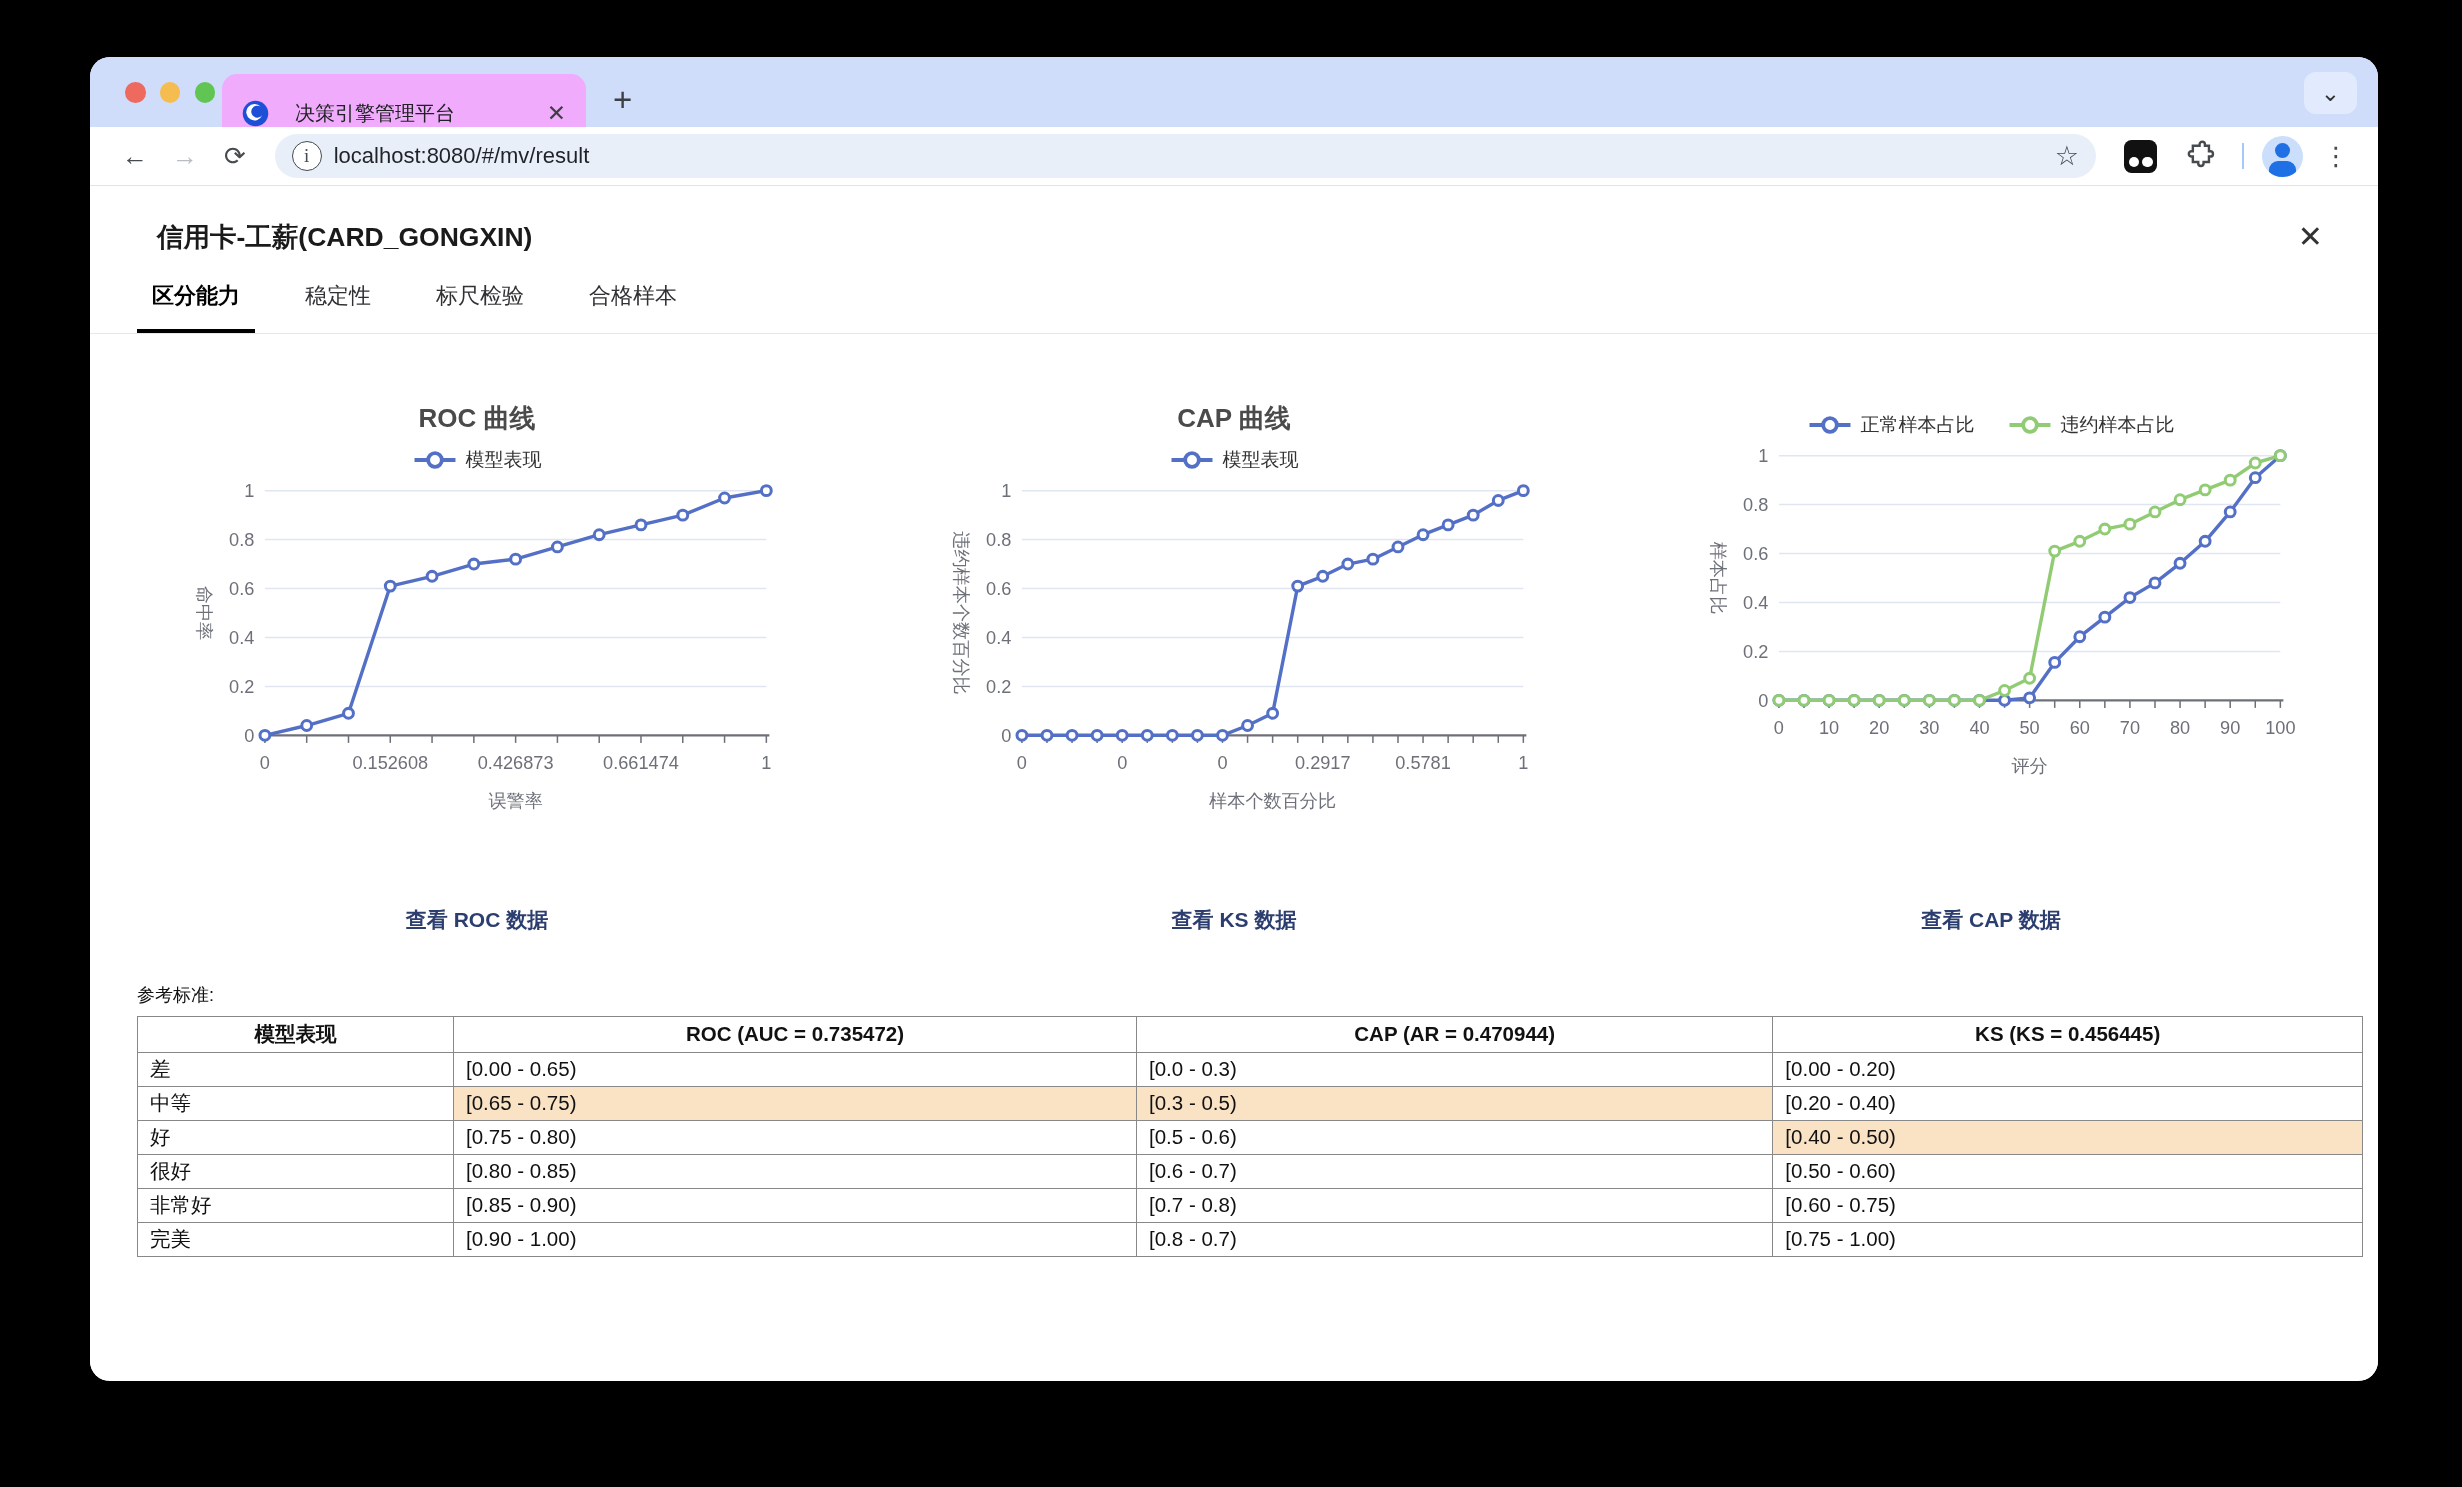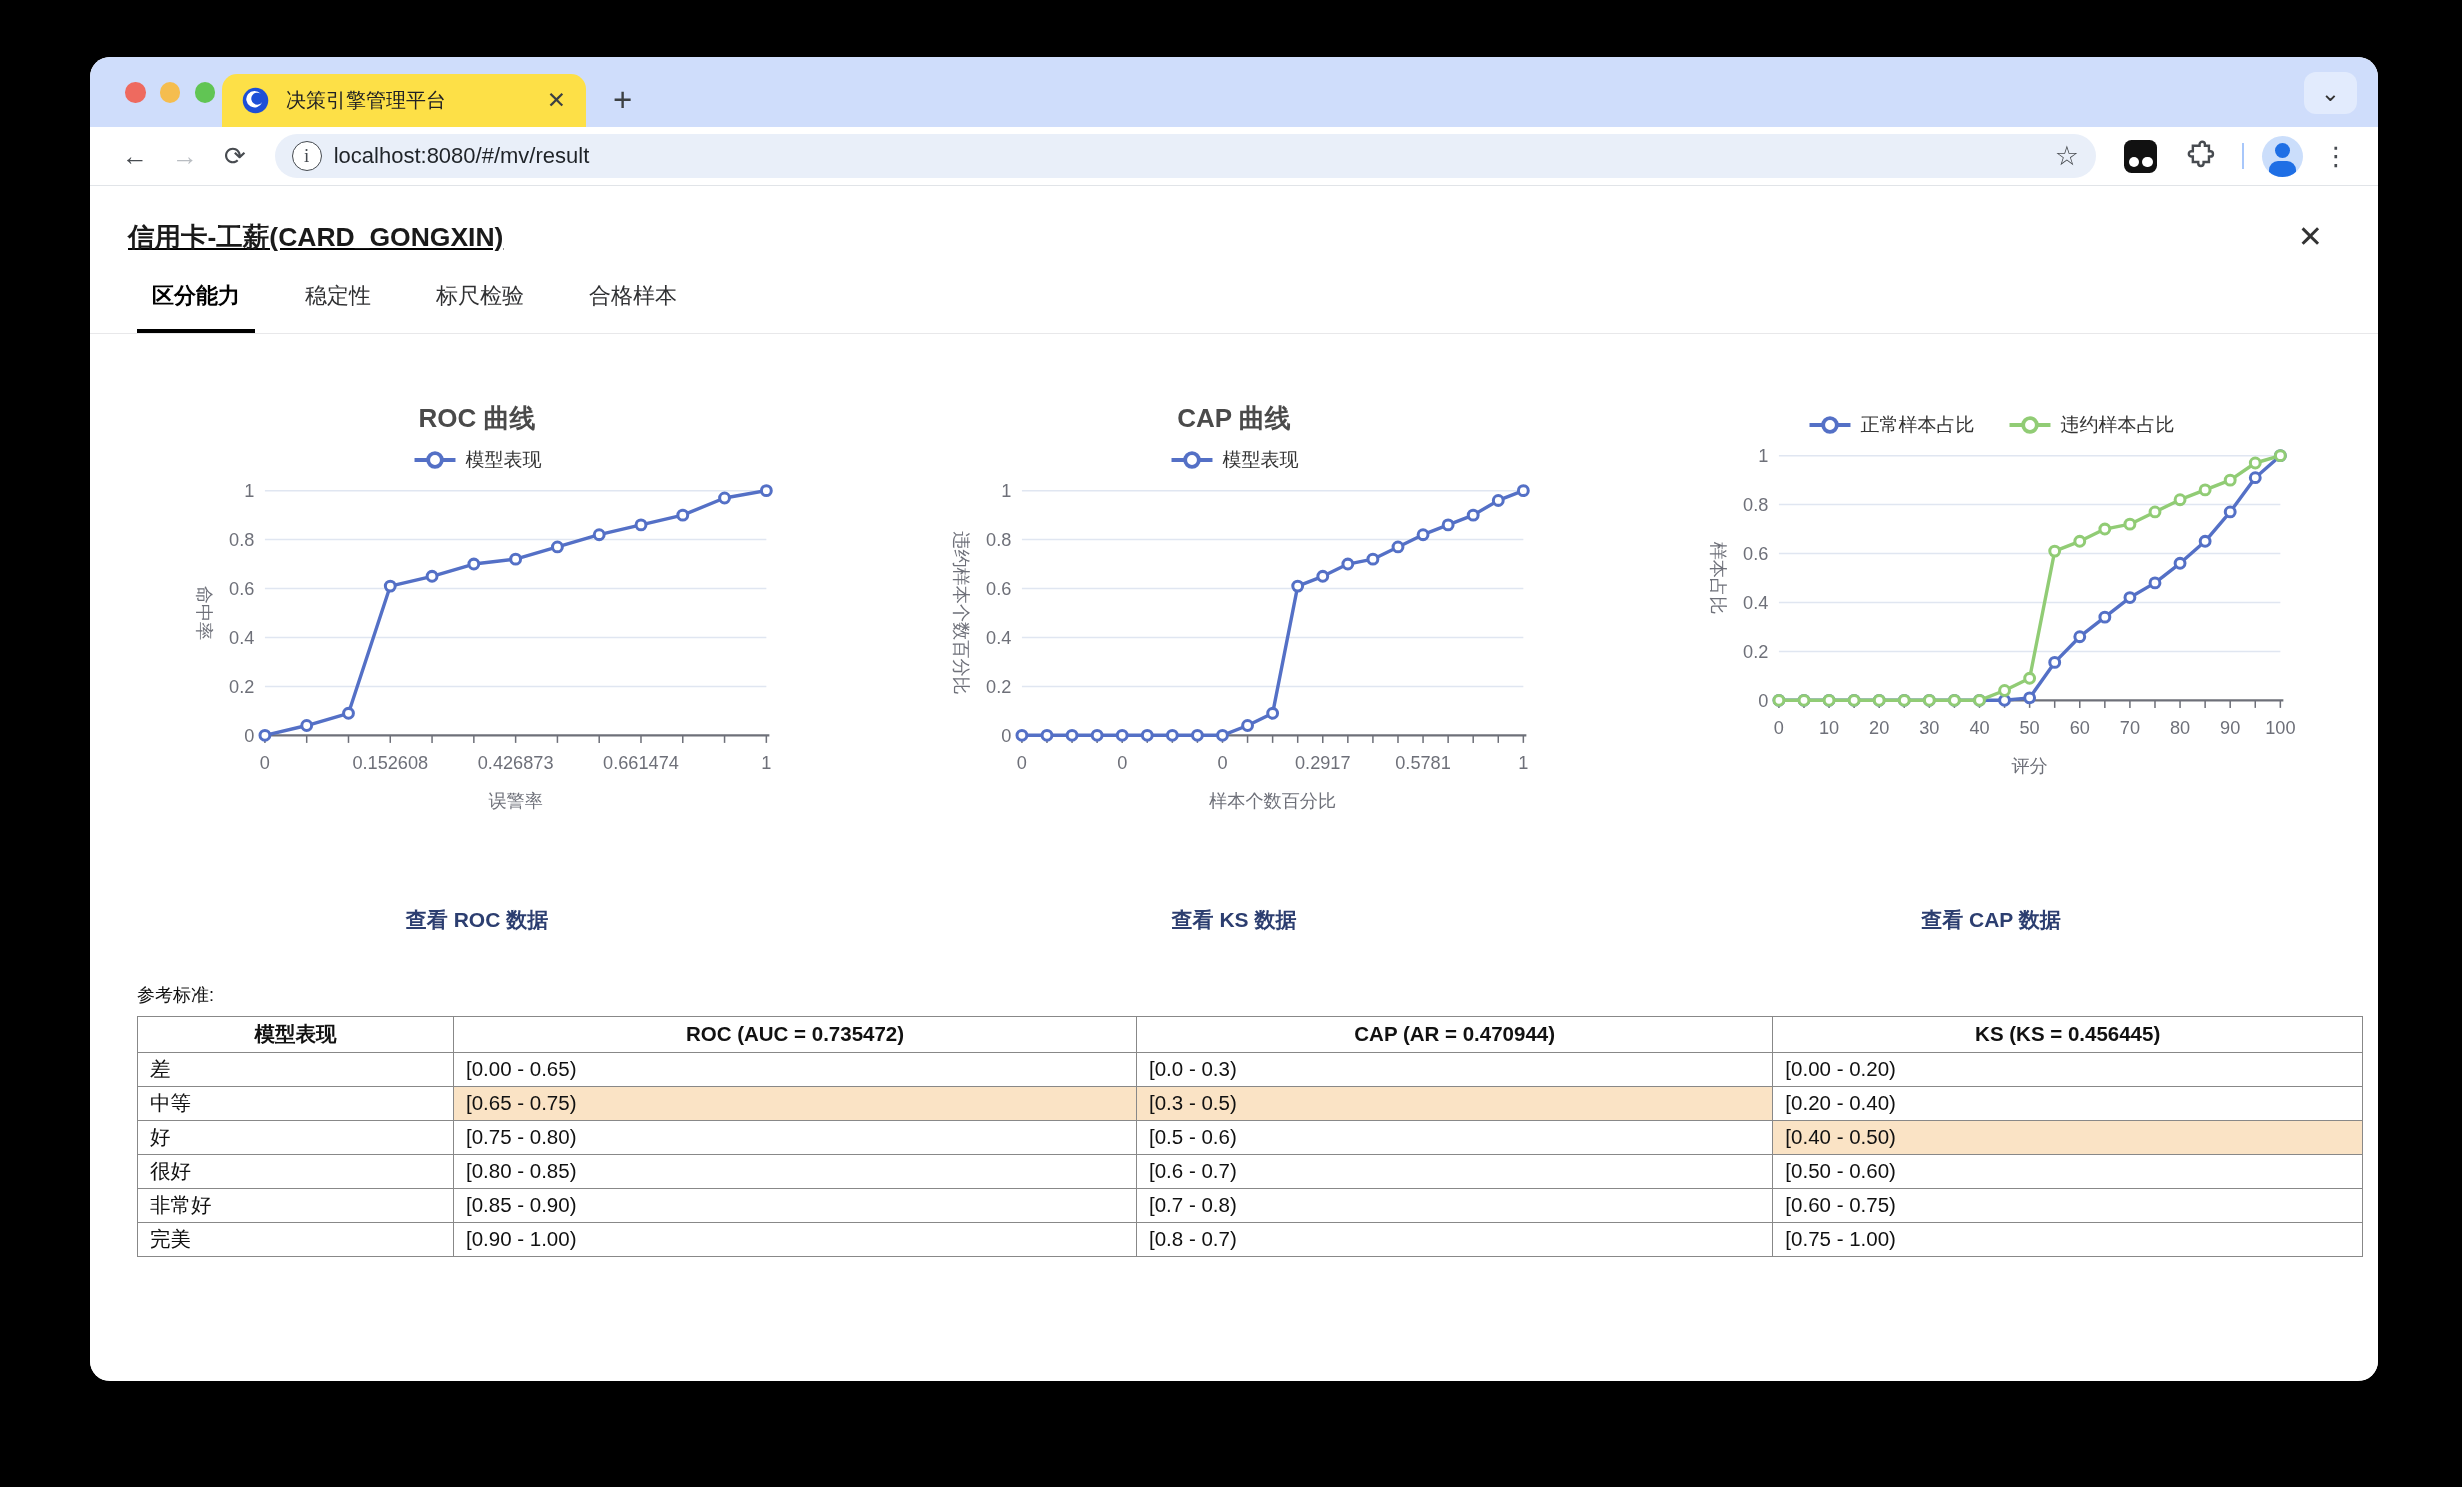--- a/index.html
+++ b/index.html
@@ -6,22 +6,22 @@
   html,body { width:2462px; height:1487px; background:#000; font-family:"Liberation Sans","DejaVu Sans",sans-serif; }
 
   .window { position:absolute; left:90px; top:57px; width:2288px; height:1324px;
             border-radius:20px; overflow:hidden; background:#fff; }
 
   
   .tabstrip { height:70px; background:#cfddfb; position:relative; display:flex; align-items:flex-end; }
   .traffic { position:absolute; left:35px; top:25px; display:flex; gap:14.4px; }
   .traffic span { width:20.5px; height:20.5px; border-radius:50%; display:block; }
   .t-red{background:#ee6a5f;} .t-yellow{background:#f5bd4f;} .t-green{background:#61c554;}
-  .tab { margin-left:132px; width:364px; height:53px; background:#fde047; border-radius:15px 15px 0 0;
-         display:flex; align-items:center; padding:0 20px; gap:17px; }
+  .tab { margin-left:132px; width:364px; height:53px; background:#f0abfc; border-radius:15px 15px 0 0;
+         display:flex; align-items:flex-end; padding:0 20px; gap:26px; }
   .favicon { width:27px; height:27px; flex:none; }
   .tab-title { font-size:20px; color:#202124; flex:1; white-space:nowrap; overflow:hidden; }
   .tab-close { font-size:23px; color:#3c4043; cursor:default; }
   .newtab { font-size:33px; color:#3c4043; margin-left:27px; margin-bottom:10.6px; line-height:1; }
   .strip-chevron { position:absolute; right:21px; top:15px; width:53px; height:42px; border-radius:12px;
                    background:#e2ebfd; color:#333; font-size:23px; display:flex; align-items:center; justify-content:center; }
 
   
   .toolbar { height:59px; background:#fff; display:flex; align-items:center; padding:0 23px; gap:6px;
              border-bottom:1.5px solid #e1e4e8; }
@@ -39,21 +39,21 @@
   .ext-black i:first-child { left:4.5px; } .ext-black i:last-child { right:4.5px; }
   .puzzle { margin:0 7.6px; }
   .tb-divider { width:2.3px; height:26px; background:#a8c7fa; margin:0 12px; }
   .avatar { width:41px; height:41px; border-radius:50%; background:#cbdefb; position:relative; overflow:hidden; margin-right:7.6px; }
   .avatar .head { position:absolute; left:13px; top:7.6px; width:15px; height:15px; border-radius:50%; background:#1f6fe5; }
   .avatar .body { position:absolute; left:6.8px; top:25px; width:27px; height:16.7px; border-radius:9px 9px 0 0; background:#1f6fe5; }
   .kebab { font-size:26px; color:#474b50; letter-spacing:0; margin:0 6px; }
 
   
   .content { position:relative; height:1194px; background:#fff; }
-  .page-head { padding:33px 47px 0 38px; position:relative;text-decoration:underline; }
+  .page-head { padding:33px 47px 0 67px; position:relative; }
   .page-title { font-size:26.5px; font-weight:700; color:#1a1a1a; }
   .page-close { position:absolute; right:55px; top:33px; font-size:30px; color:#333; font-weight:400; }
 
   .tabs-row { margin-top:26px; padding:0 47px; border-bottom:1.5px solid #e8e8ea; display:flex; }
   .ptab { font-size:22px; color:#303133; padding:0 15px 18px 15px; margin-right:35px; border-bottom:4.5px solid transparent; }
   .ptab.active { font-weight:700; color:#000; border-bottom-color:#000; }
 
   .charts-row { margin-top:67px; padding:0 76px; display:flex; justify-content:space-between; }
   .chart-block { width:622px; }
   .chart-title { text-align:center; font-size:26px; font-weight:700; color:#4a4a4a; }

